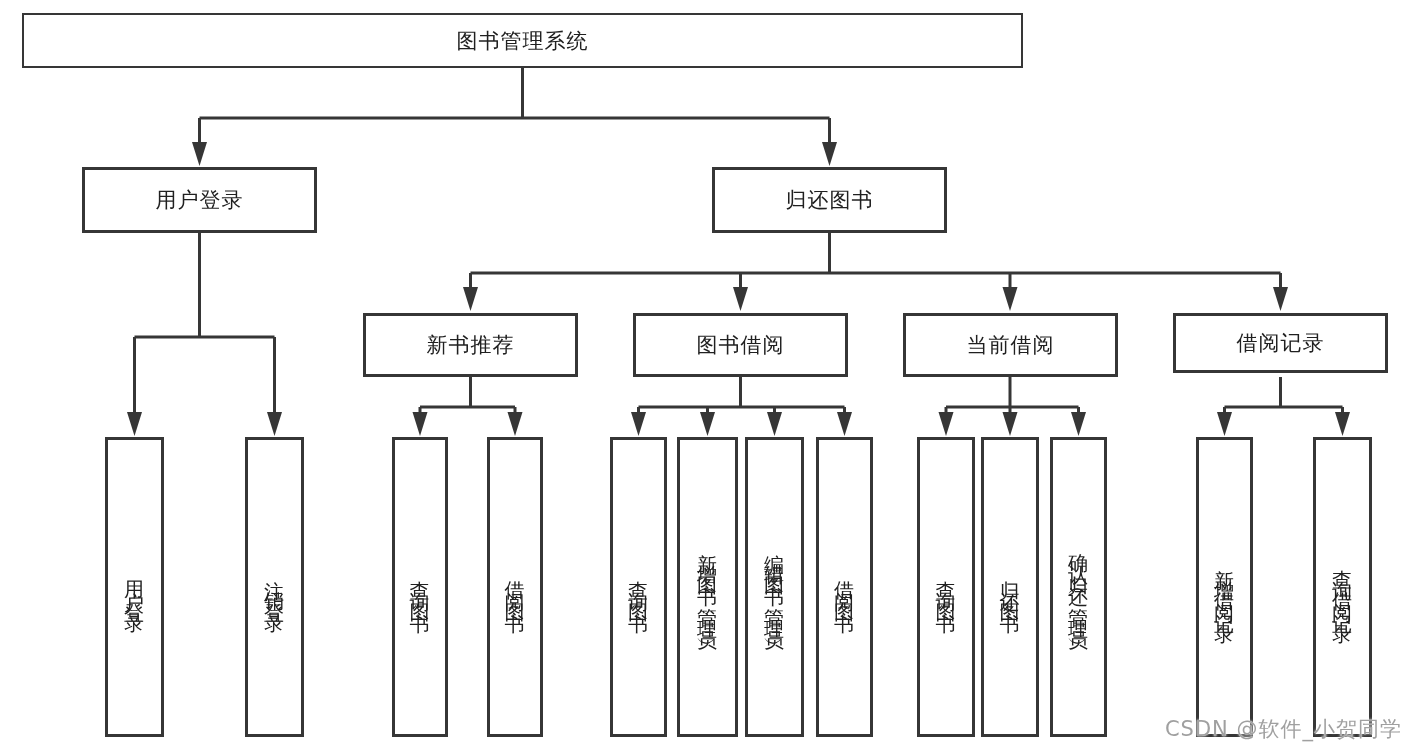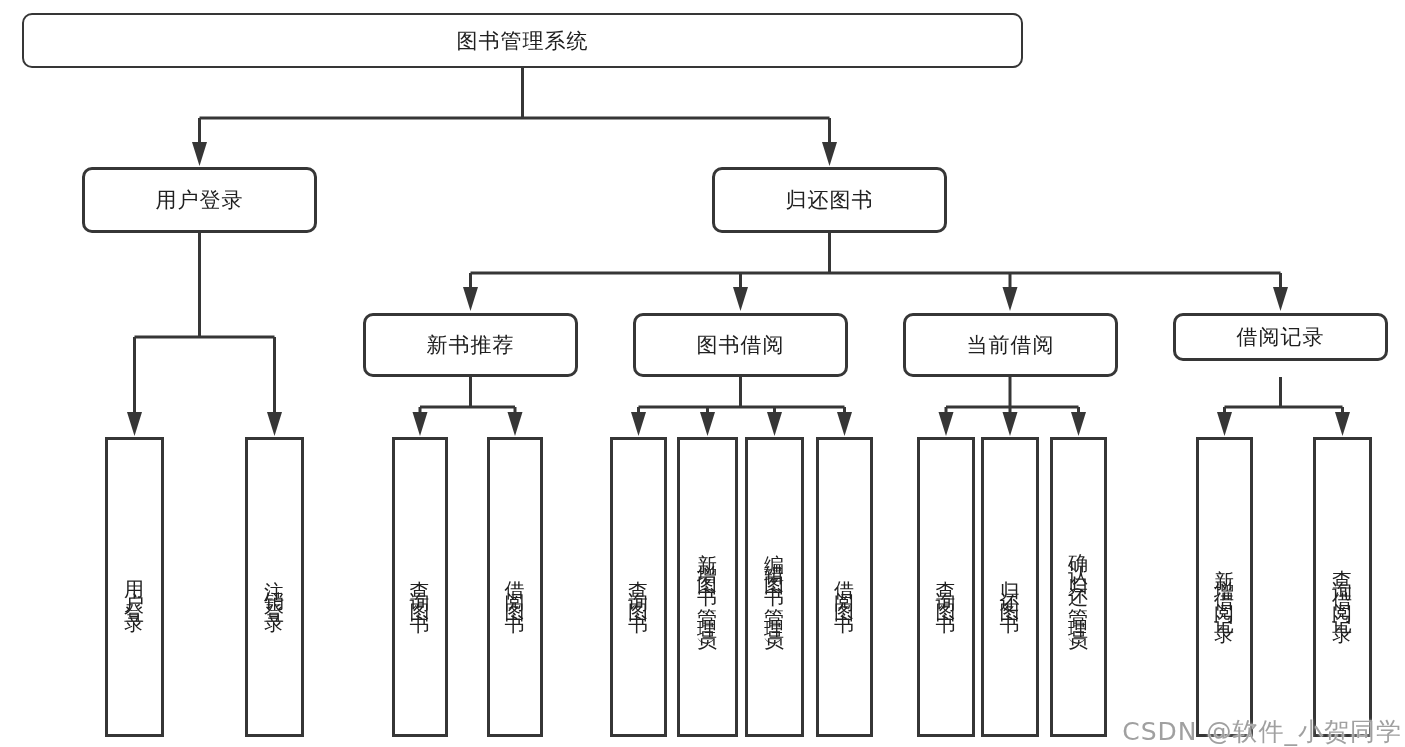--- a/index.html
+++ b/index.html
@@ -7,30 +7,30 @@
     position:relative;width:1405px;height:747px;background:#ffffff;
     font-family:"DejaVu Sans","Liberation Sans",sans-serif;color:#202020;
     overflow:hidden;
   }
   #wires{position:absolute;left:0;top:0;z-index:0;}
   .box{
     position:absolute;box-sizing:border-box;background:#ffffff;
     border:3px solid #363636;display:flex;align-items:center;justify-content:center;
     z-index:1;
   }
-  .hnode{font-size:21px;letter-spacing:1px;border-radius:10px;}
+  .hnode{font-size:21px;letter-spacing:1px;}
   .root{border-width:2px;}
   .vnode{font-size:20px;}
   .vnode .vtext{
     writing-mode:vertical-rl;text-orientation:mixed;
     letter-spacing:11px;line-height:1;white-space:nowrap;
   }
   .watermark{
     position:absolute;right:3px;top:715px;z-index:2;
-    font-size:25px;color:#a0a0a0;letter-spacing:1px;
+    font-size:21px;color:#a0a0a0;letter-spacing:1px;
     text-shadow:0 0 3px #ffffff,0 0 1px #ffffff;
   }
 </style>
 </head>
 <body>
 
 <div id="canvas">
 
   <svg id="wires" width="1405" height="747" viewBox="0 0 1405 747" aria-hidden="true">
     <g stroke="#363636" stroke-width="3" fill="none">
@@ -92,21 +92,21 @@
   </svg>
 
   <div class="box hnode root" style="left:22px;top:13px;width:1001px;height:55px;">图书管理系统</div>
 
   <div class="box hnode" style="left:82px;top:167px;width:235px;height:66px;">用户登录</div>
   <div class="box hnode" style="left:712px;top:167px;width:235px;height:66px;">归还图书</div>
 
   <div class="box hnode" style="left:363px;top:313px;width:215px;height:64px;">新书推荐</div>
   <div class="box hnode" style="left:903px;top:313px;width:215px;height:64px;">当前借阅</div>
   <div class="box hnode" style="left:633px;top:313px;width:215px;height:64px;">图书借阅</div>
-  <div class="box hnode" style="left:1173px;top:313px;width:215px;height:48px;">借阅记录</div>
+  <div class="box hnode" style="left:1173px;top:313px;width:215px;height:60px;">借阅记录</div>
 
   <div class="box vnode" style="left:105px;top:437px;width:59px;height:300px;">
     <span class="vtext">用户登录</span>
   </div>
   <div class="box vnode" style="left:245px;top:437px;width:59px;height:300px;">
     <span class="vtext">注销登录</span>
   </div>
 
   <div class="box vnode" style="left:392px;top:437px;width:56px;height:300px;">
     <span class="vtext">查询图书</span>

